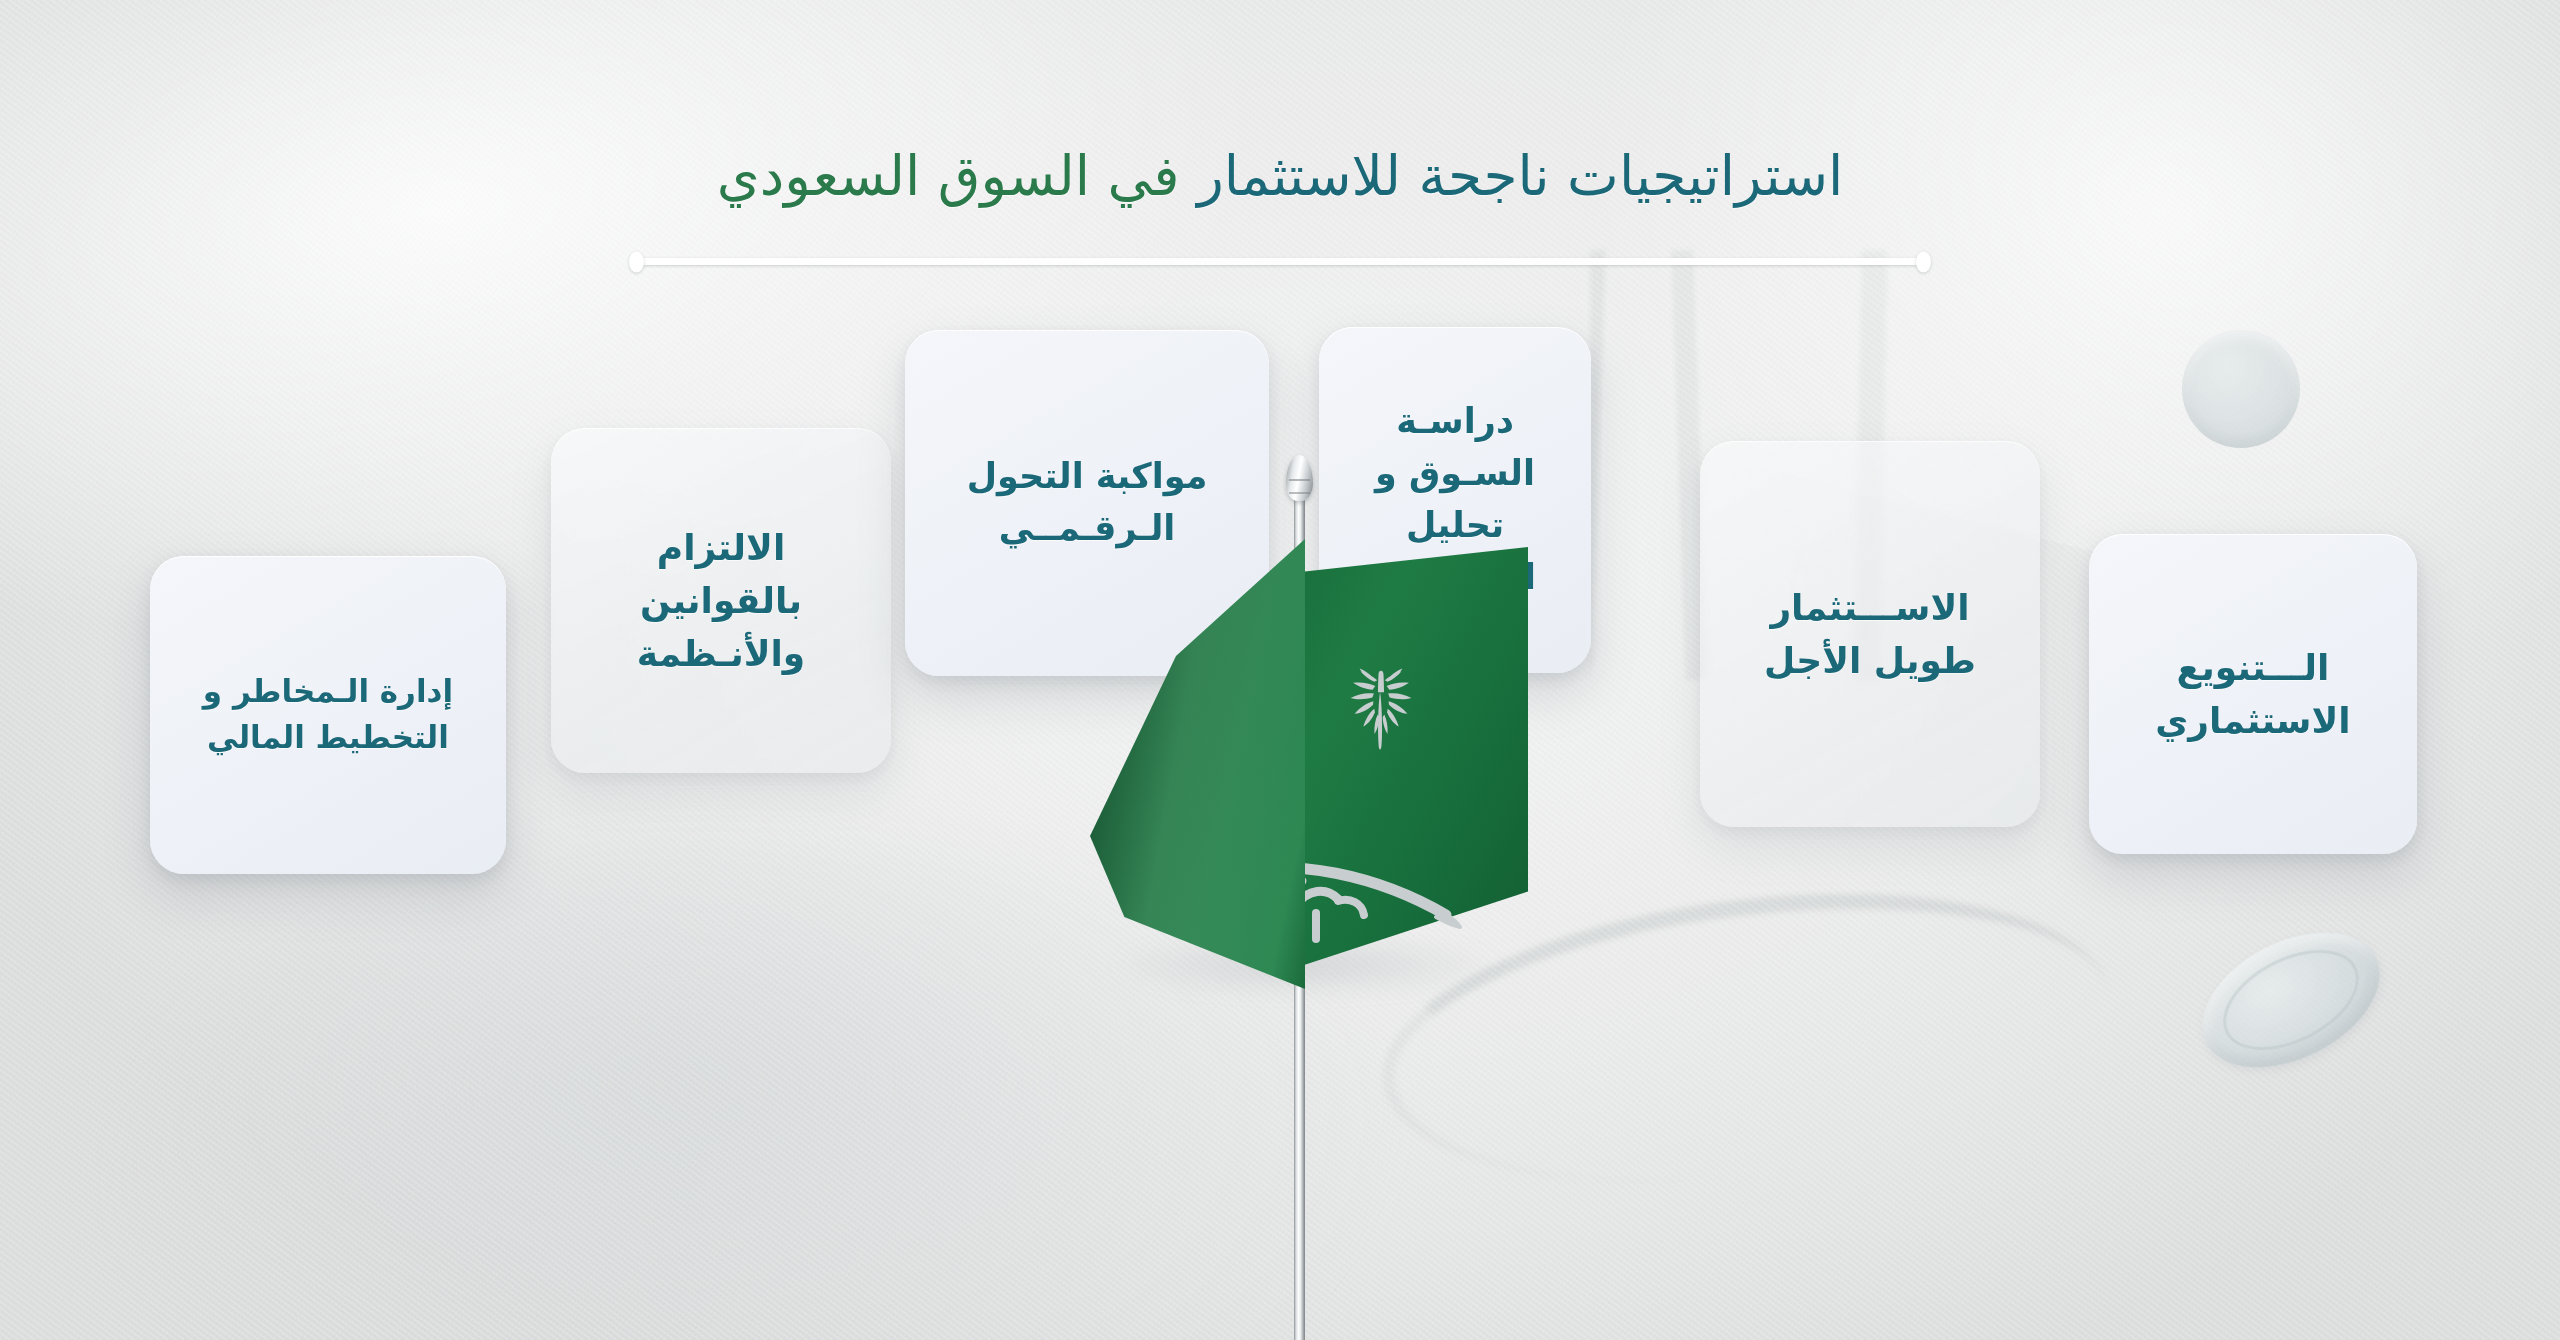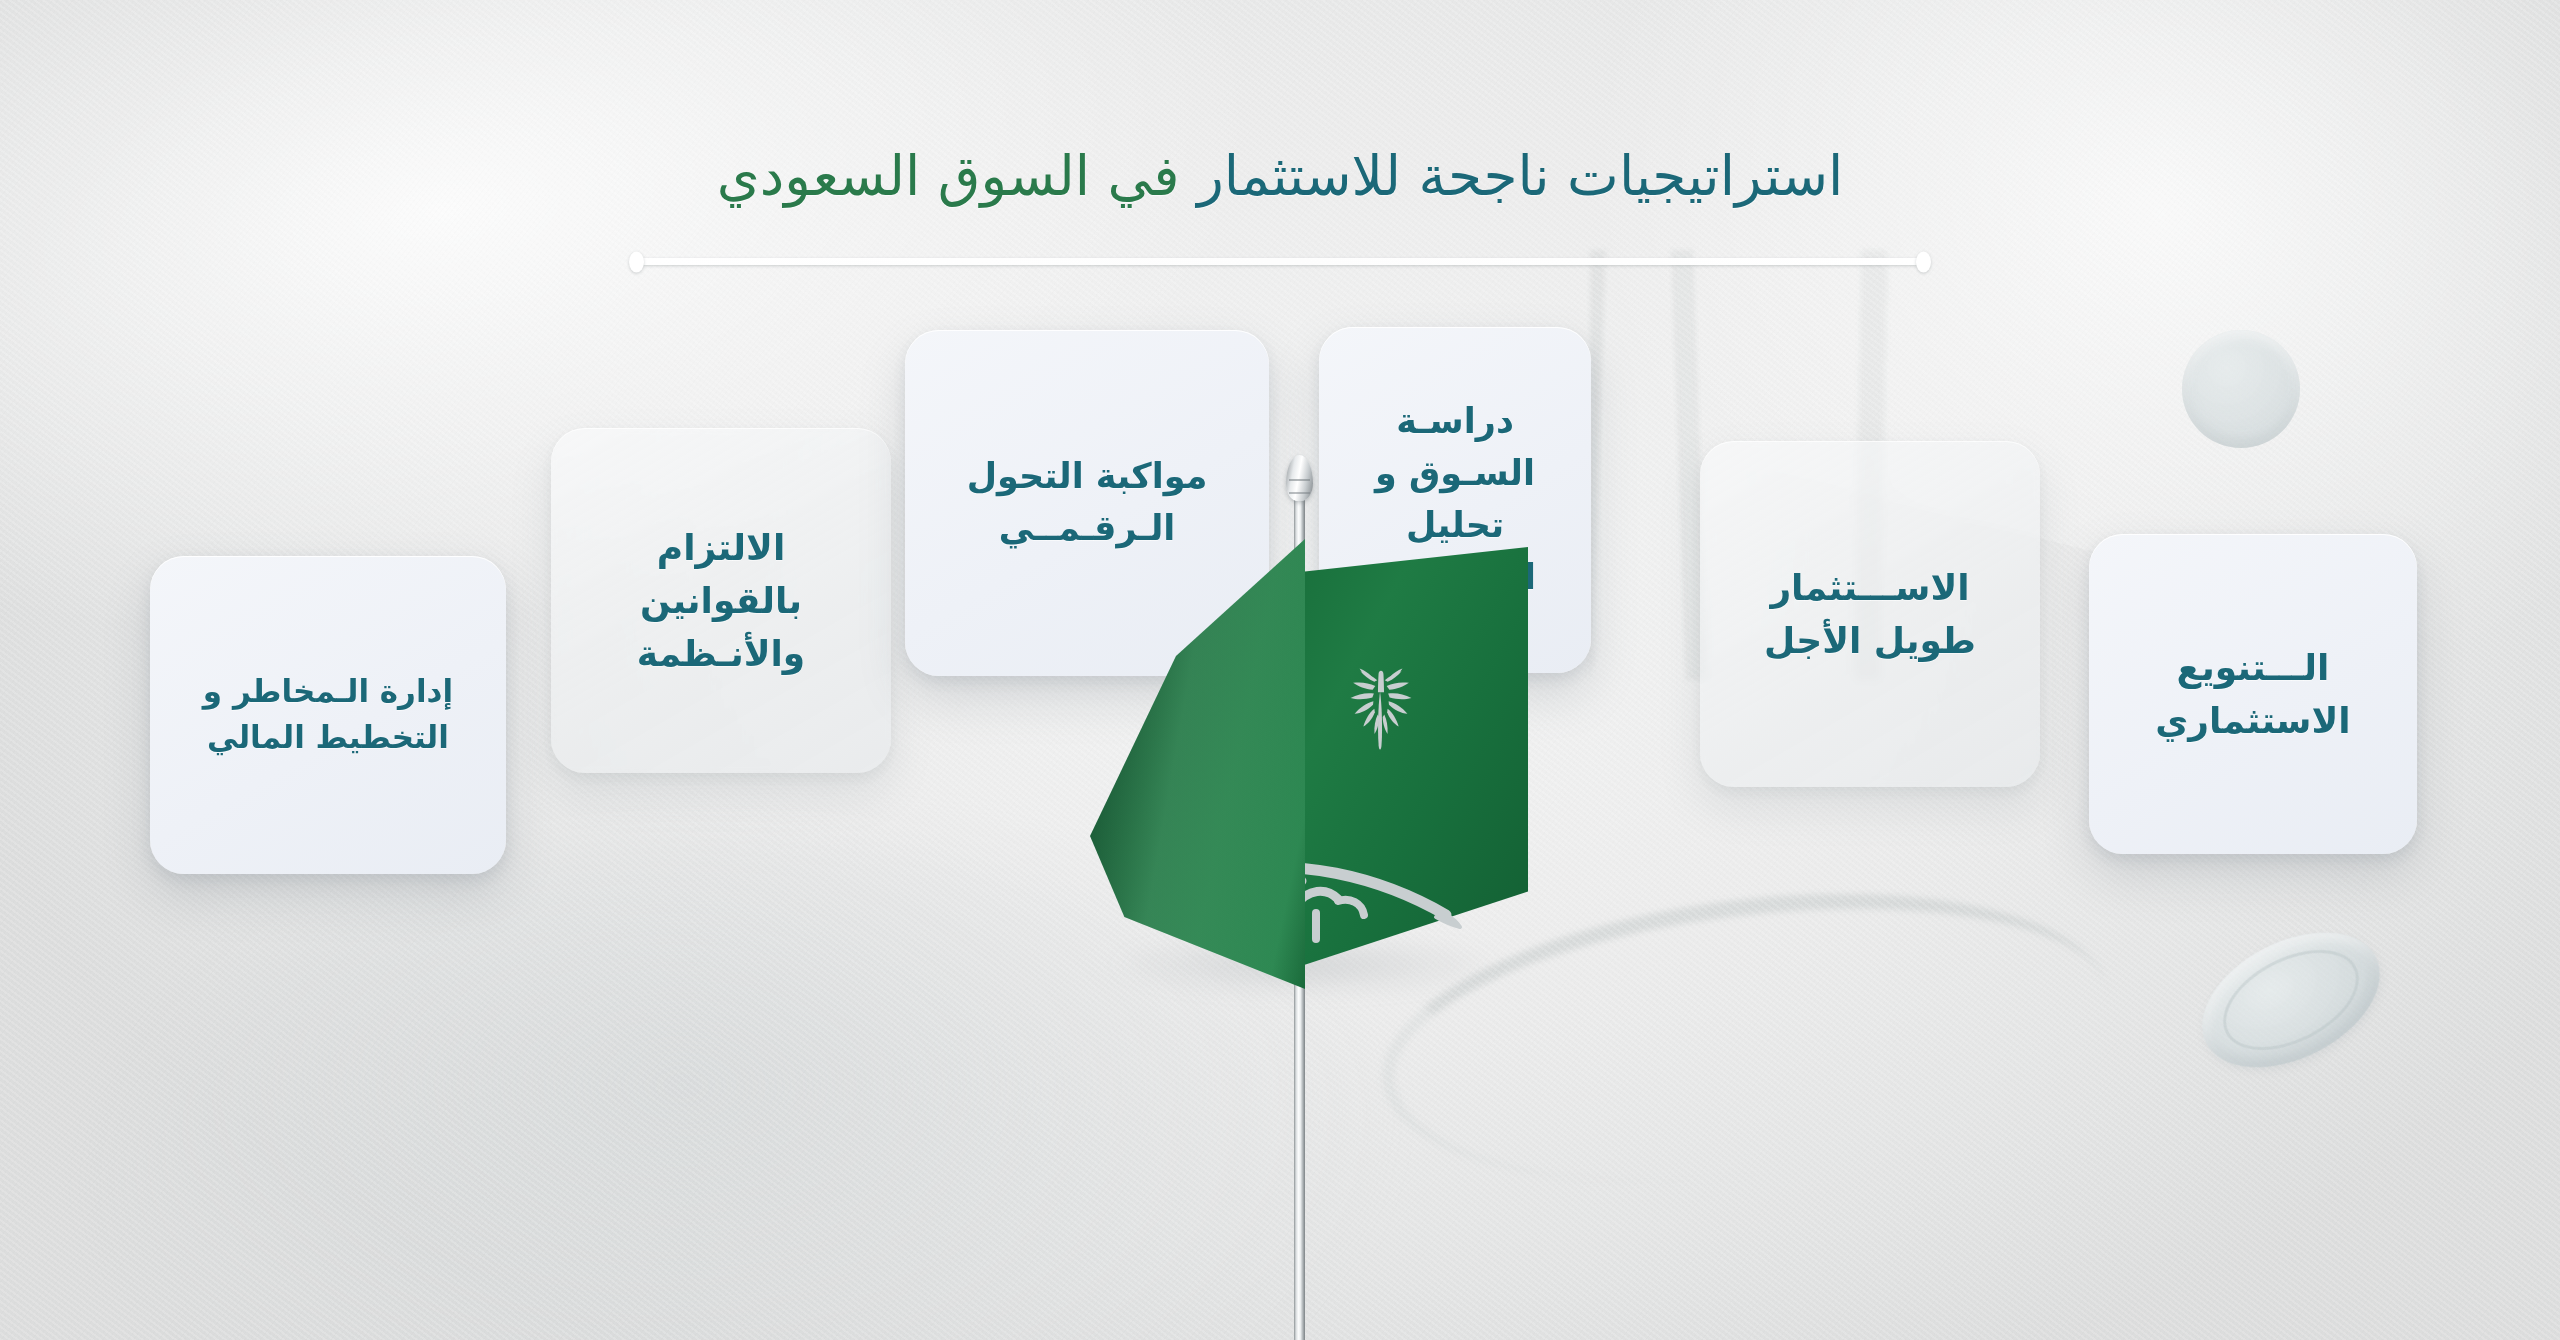--- a/index.html
+++ b/index.html
@@ -190,21 +190,21 @@
     color: #1b6878;
     white-space: pre-line;
     text-shadow: 0 1px 0 rgba(255,255,255,.55);
   }
 
   
   #card-1 { left: 150px;  top: 556px;  width: 356px; height: 318px; }
   #card-2 { left: 551px;  top: 428px;  width: 340px; height: 345px; }
   #card-3 { left: 905px;  top: 330px;  width: 364px; height: 346px; }
   #card-4 { left: 1319px; top: 327px;  width: 272px; height: 346px; }
-  #card-5 { left: 1700px; top: 441px;  width: 340px; height: 346px; }
+  #card-5 { left: 1700px; top: 441px;  width: 340px; height: 386px; }
   #card-6 { left: 2089px; top: 534px;  width: 328px; height: 320px; }
 
   #card-3 .card-label,
   #card-4 .card-label { font-size: 35px; }
   #card-1 .card-label { font-size: 31px; }
 
   
   .flag-unit {
     position: absolute;
     left: 1090px;

